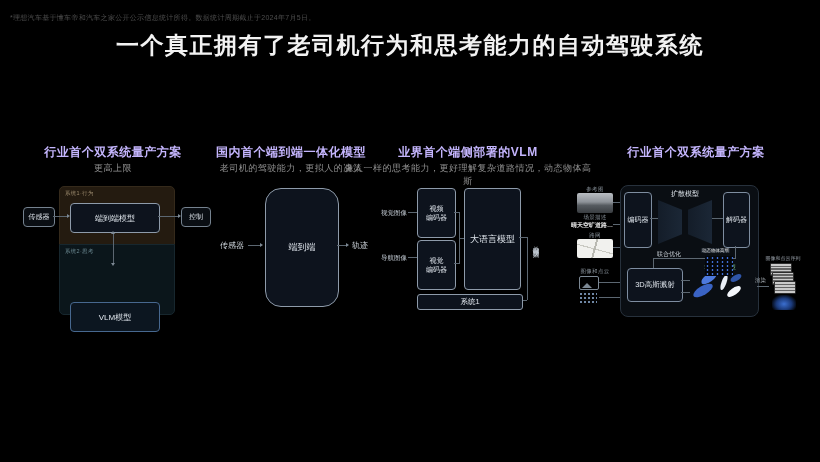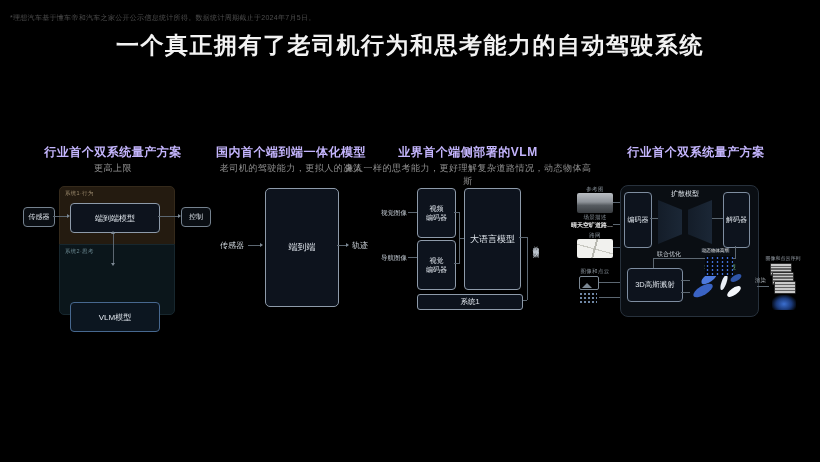--- a/index.html
+++ b/index.html
@@ -59,21 +59,21 @@
   <div class="abs arr-r" style="left:67px;top:213.5px;"></div>
   <div class="abs hline" style="left:158px;top:216px;width:21px;"></div>
   <div class="abs arr-r" style="left:178px;top:213.5px;"></div>
   <div class="abs vline" style="left:113px;top:234px;height:30px;"></div>
   <div class="abs arr-u" style="left:110.5px;top:231px;"></div>
   <div class="abs arr-d" style="left:110.5px;top:263px;"></div>
 
   <div class="abs" style="left:220px;top:240px;font-size:8px;color:#cfd6dd;">传感器</div>
   <div class="abs hline" style="left:248px;top:245px;width:13px;"></div>
   <div class="abs arr-r" style="left:260px;top:242.5px;"></div>
-  <div class="abs box" style="left:265px;top:188px;width:72px;height:117px;font-size:9px;border-radius:5px;">端到端</div>
+  <div class="abs box" style="left:265px;top:188px;width:72px;height:117px;font-size:9px;border-radius:16px;">端到端</div>
   <div class="abs hline" style="left:337px;top:245px;width:10px;"></div>
   <div class="abs arr-r" style="left:346px;top:242.5px;"></div>
   <div class="abs" style="left:352px;top:240px;font-size:8px;color:#cfd6dd;">轨迹</div>
 
   <div class="abs" style="left:381px;top:209px;font-size:6.5px;color:#c3cbd4;">视觉图像</div>
   <div class="abs hline" style="left:408px;top:212px;width:9px;"></div>
   <div class="abs" style="left:381px;top:254px;font-size:6.5px;color:#c3cbd4;">导航图像</div>
   <div class="abs hline" style="left:408px;top:257px;width:9px;"></div>
 
   <div class="abs box" style="left:417px;top:188px;width:37px;height:48px;flex-direction:column;font-size:7px;line-height:1.3;">

